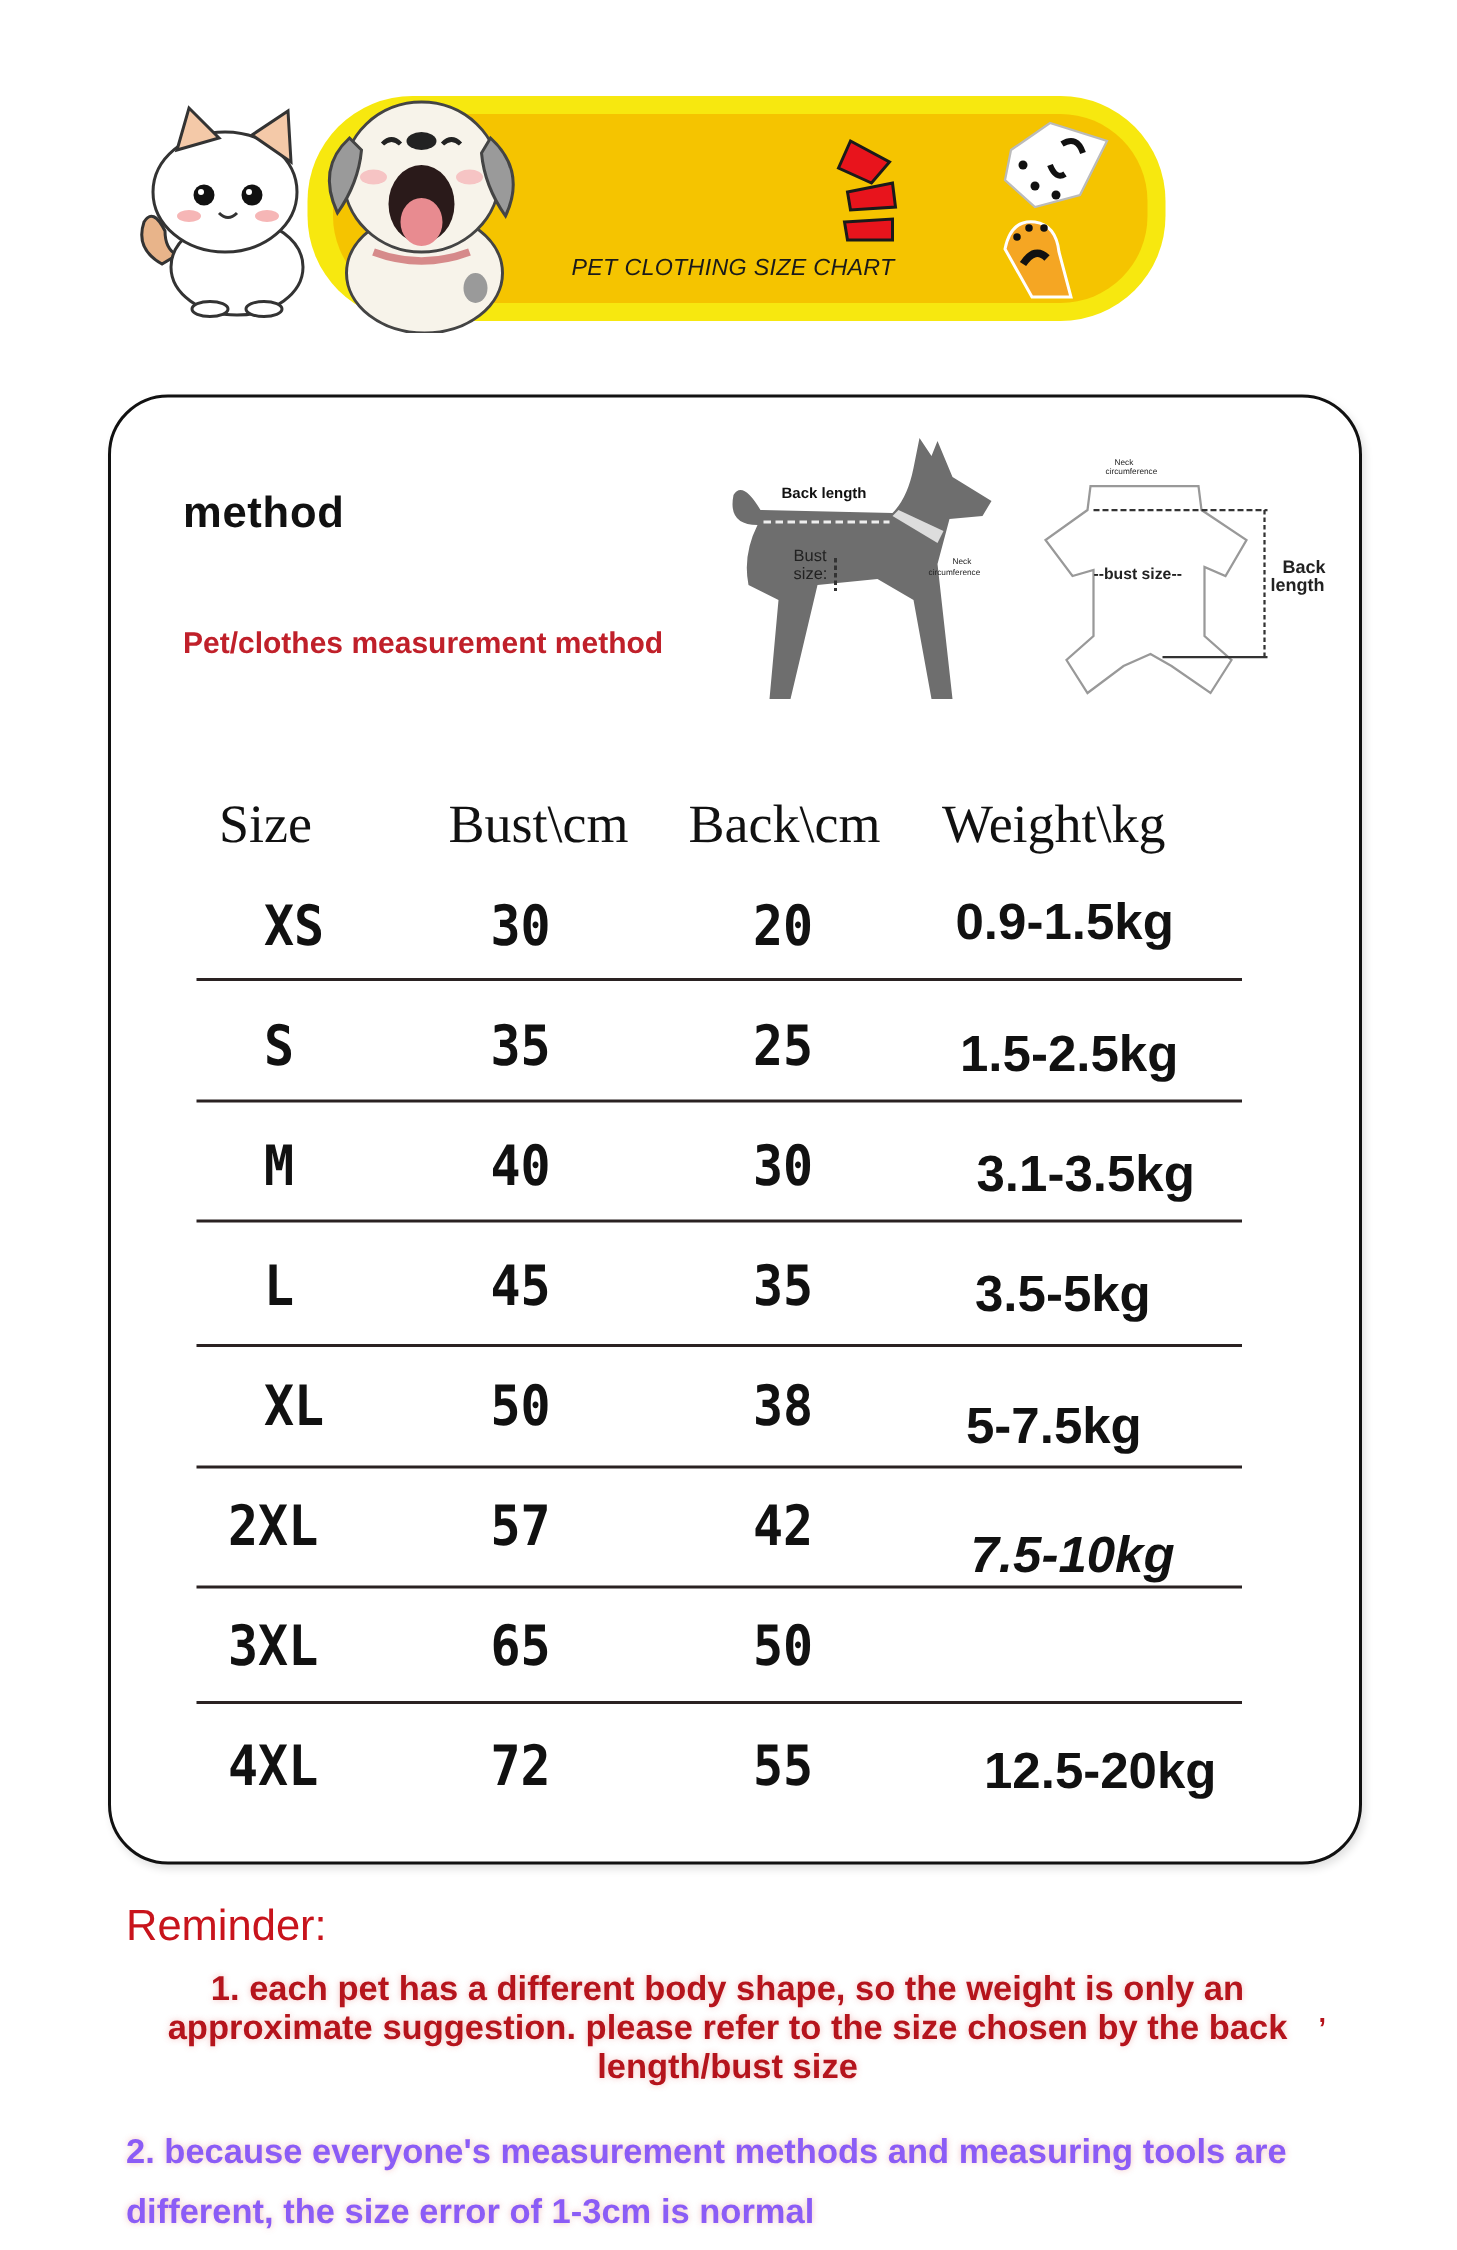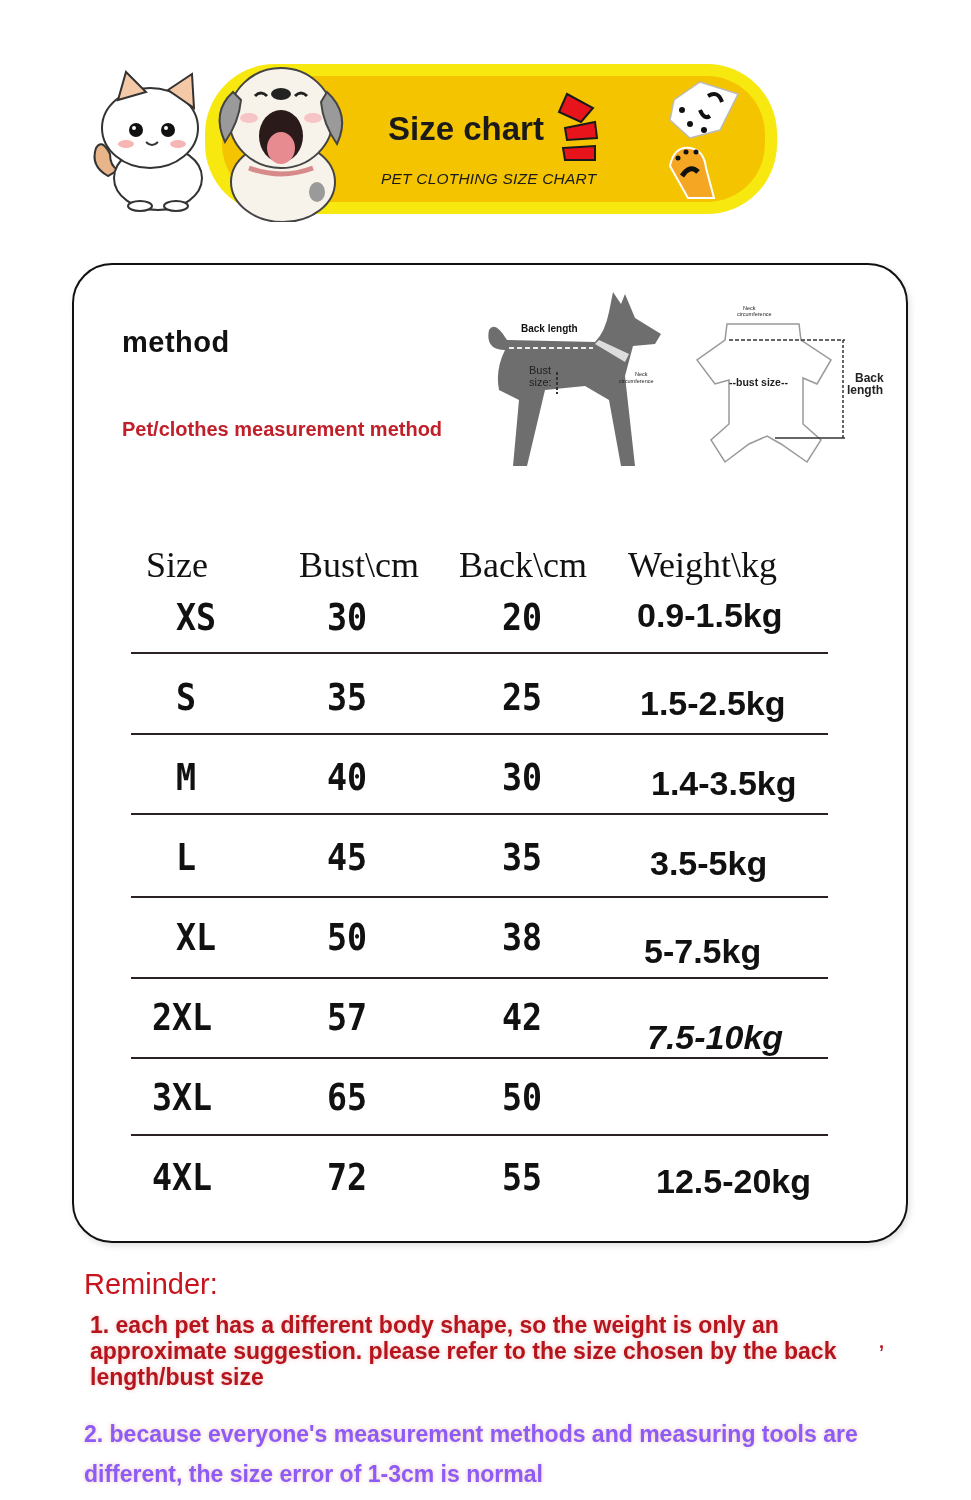--- a/index.html
+++ b/index.html
@@ -42,21 +42,21 @@
   }
   .measure-sub {
     position: absolute; left: 122px; top: 418px; font-size: 20px; font-weight: 700;
     color: #c0202a;
   }
 
   .dog-diagram { position: absolute; left: 485px; top: 290px; width: 185px; height: 180px; }
   .clothes-diagram { position: absolute; left: 685px; top: 300px; width: 210px; height: 170px; }
 
   
-  .table-head { position: absolute; top: 544px; left: 0; width: 780px; height: 44px; text-decoration: underline; }
+  .table-head { position: absolute; top: 528px; left: 0; width: 780px; height: 44px; text-decoration: underline; }
   .th {
     position: absolute; font-family: "Liberation Serif", "DejaVu Serif", serif;
     font-size: 36px; color: #111; white-space: nowrap;
   }
   .rows { position: absolute; left: 0; top: 0; width: 971px; }
   .row { position: absolute; left: 0; width: 971px; height: 80px; }
   .cell {
     position: absolute; font-family: "DejaVu Sans Mono", "Liberation Mono", monospace;
     font-size: 37px; font-weight: 700; color: #111; white-space: nowrap; transform: scaleX(0.9);
     transform-origin: left top;
@@ -68,21 +68,21 @@
   .divider {
     position: absolute; left: 131px; width: 697px; height: 2px; background: #2a2222;
   }
 
   
   .reminder-title {
     position: absolute; left: 84px; top: 1268px; font-size: 29px; font-weight: 400;
     color: #c8141c;
   }
   .reminder-1 {
-    position: absolute; left: 90px; top: 1312px; width: 790px; text-align: left;
+    position: absolute; left: 90px; top: 1312px; width: 790px; text-align: center;
     font-size: 23px; line-height: 26px; color: #b5141c; font-weight: 700;
     text-shadow: 0 0 4px rgba(220,80,80,0.35);
   }
   .reminder-2 {
     position: absolute; left: 84px; top: 1414px; width: 800px;
     font-size: 23px; line-height: 40px; color: #8b5cf6; font-weight: 700;
     text-shadow: 0 0 4px rgba(220,80,80,0.35);
   }
   .tick-mark { position: absolute; left: 879px; top: 1332px; font-size: 18px; color: #b5141c; font-weight: 700; }
 </style>
@@ -119,21 +119,20 @@
     <ellipse cx="76" cy="96" rx="14" ry="16" fill="#e88b90"></ellipse>
     <ellipse cx="76" cy="42" rx="10" ry="6" fill="#222"></ellipse>
     <path d="M50 44 Q56 38 62 44" stroke="#222" stroke-width="3" fill="none"></path>
     <path d="M90 44 Q96 38 102 44" stroke="#222" stroke-width="3" fill="none"></path>
     <ellipse cx="44" cy="66" rx="9" ry="5" fill="#f6c4c4"></ellipse>
     <ellipse cx="108" cy="66" rx="9" ry="5" fill="#f6c4c4"></ellipse>
     <path d="M44 116 Q76 128 108 116" stroke="#d68a8a" stroke-width="5" fill="none"></path>
     <ellipse cx="112" cy="140" rx="8" ry="10" fill="#9a9a9a"></ellipse>
   </svg>
 
-  <div class="banner-title">Size chart</div>
   <svg class="banner-burst" viewBox="0 0 50 70">
     <path d="M4 20 L12 2 L38 16 L26 30 Z" fill="#e8141c" stroke="#1a1a1a" stroke-width="2"></path>
     <path d="M10 36 L40 30 L42 46 L12 48 Z" fill="#e8141c" stroke="#1a1a1a" stroke-width="2"></path>
     <path d="M8 56 L40 54 L40 68 L10 68 Z" fill="#e8141c" stroke="#1a1a1a" stroke-width="2"></path>
   </svg>
   <div class="banner-subtitle">PET CLOTHING  SIZE CHART</div>
 
   <svg class="paws" viewBox="0 0 90 120">
     <path d="M14 20 L40 2 L78 14 L60 50 L30 58 L10 40 Z" fill="#fff" stroke="#bbb" stroke-width="1.5"></path>
     <path d="M48 16 Q58 10 62 22" stroke="#111" stroke-width="4" fill="none"></path>
@@ -201,21 +200,21 @@
     <div class="cell" style="left:327px;">35</div>
     <div class="cell" style="left:502px;">25</div>
     <div class="cell w" style="left:640px;top:8px;">1.5-2.5kg</div>
   </div>
   <div class="divider" style="top:733px;"></div>
 
   <div class="row" style="top:756px;">
     <div class="cell" style="left:176px;">M</div>
     <div class="cell" style="left:327px;">40</div>
     <div class="cell" style="left:502px;">30</div>
-    <div class="cell w" style="left:651px;top:8px;">1.4-3.5kg</div>
+    <div class="cell w" style="left:651px;top:8px;">3.1-3.5kg</div>
   </div>
   <div class="divider" style="top:813px;"></div>
 
   <div class="row" style="top:836px;">
     <div class="cell" style="left:176px;">L</div>
     <div class="cell" style="left:327px;">45</div>
     <div class="cell" style="left:502px;">35</div>
     <div class="cell w" style="left:650px;top:8px;">3.5-5kg</div>
   </div>
   <div class="divider" style="top:896px;"></div>

